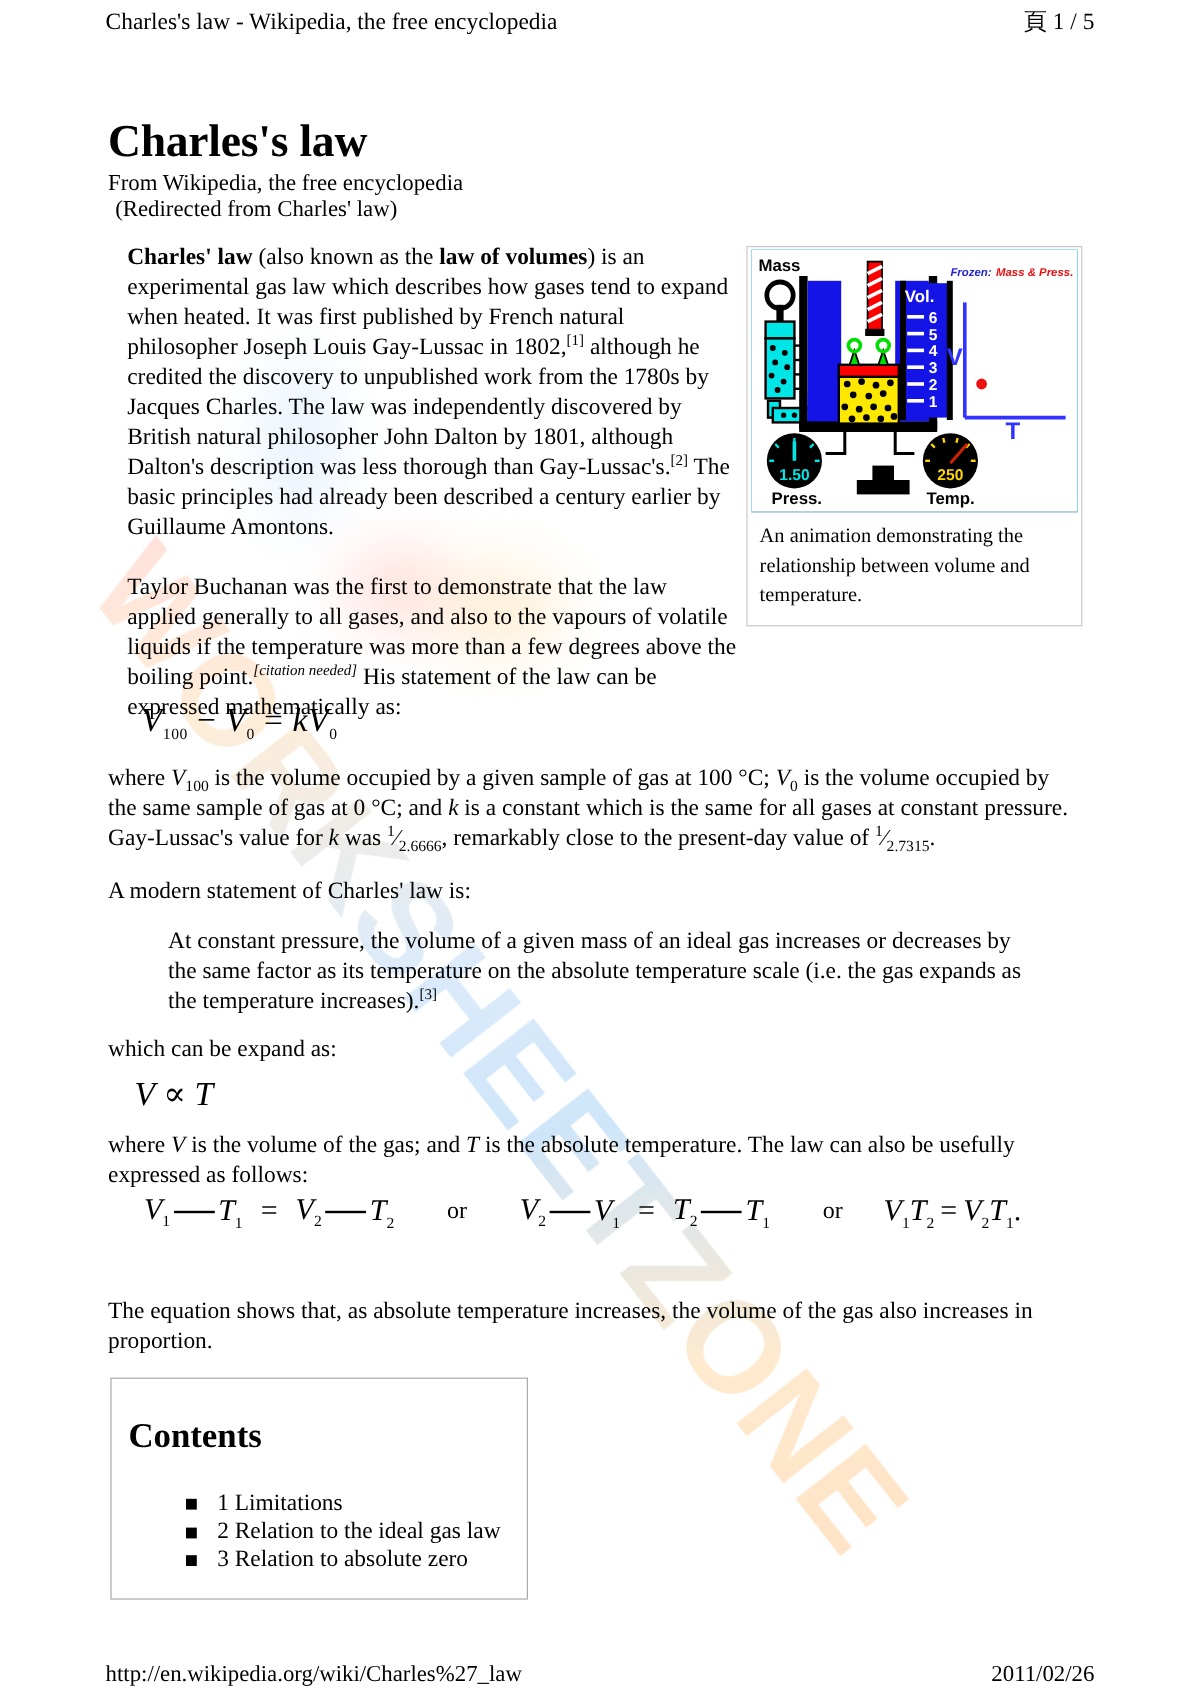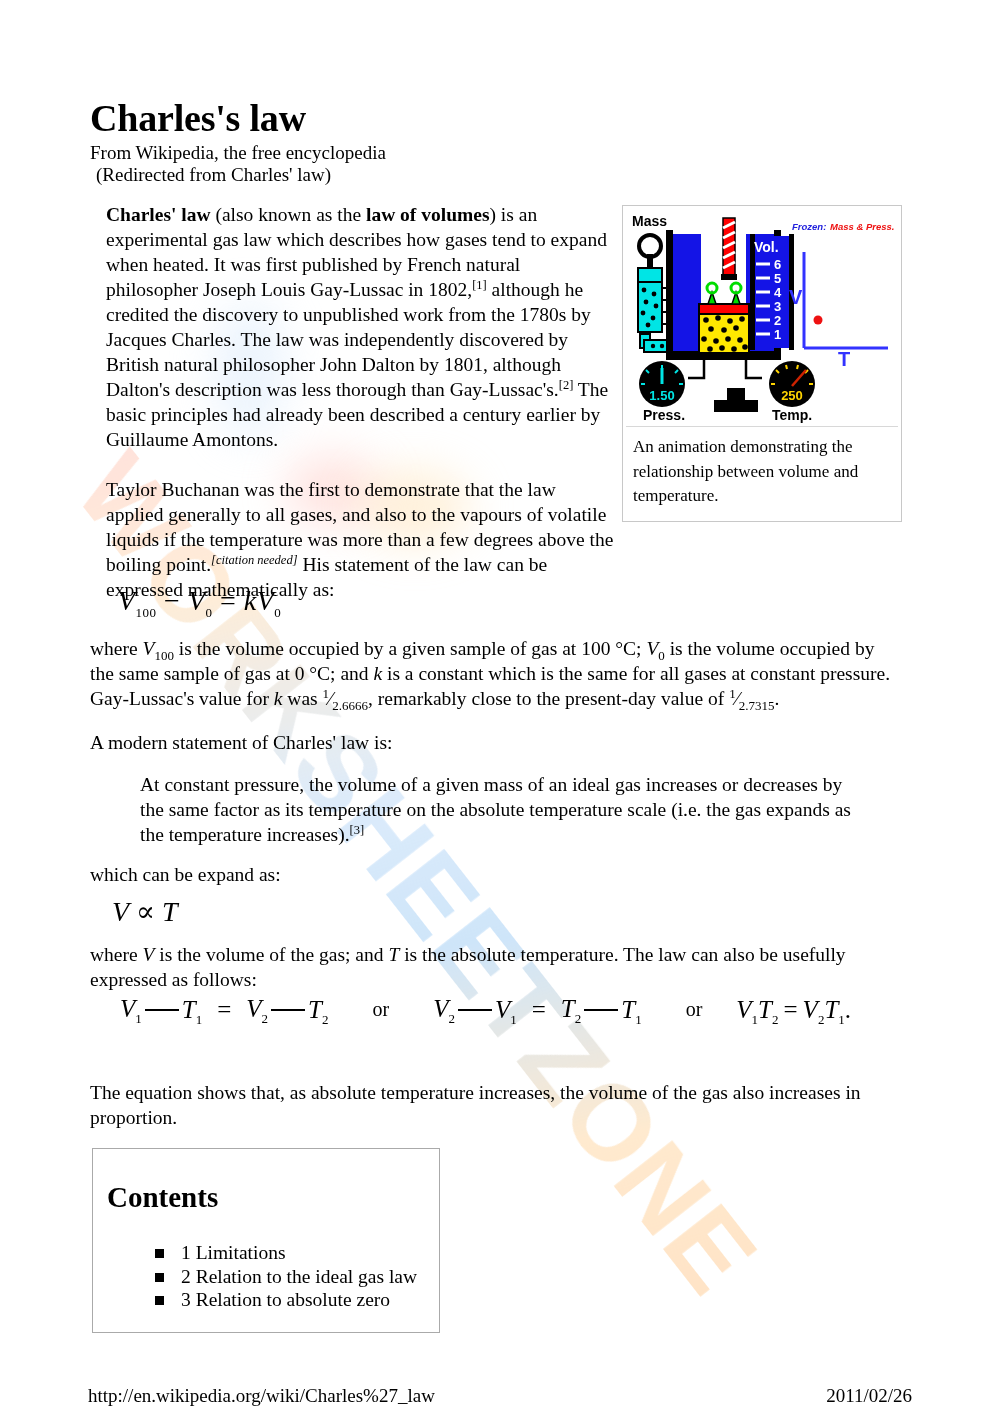--- a/index.html
+++ b/index.html
@@ -136,20 +136,24 @@
 
 <div class="page">
 
   <div class="watermark">
     <div class="wm-blob wm-b1"></div>
     <div class="wm-blob wm-b2"></div>
     <div class="wm-blob wm-b3"></div>
     <div class="wm-text">WORKSHEETZONE</div>
   </div>
 
+  <div class="run-head">
+    <span>Charles's law - Wikipedia, the free encyclopedia</span>
+    <span>頁 1 / 5</span>
+  </div>
 
   <div class="content">
 
     <h1 class="title">Charles's law</h1>
     <div class="subline">From Wikipedia, the free encyclopedia</div>
     <div class="subline2">(Redirected from Charles' law)</div>
 
     <div class="col-left">
       <p><b>Charles' law</b><span> (also known as the </span><b>law of volumes</b><span>) is an experimental gas law which describes how gases tend to expand when heated. It was first published by French natural philosopher Joseph Louis Gay-Lussac in 1802,</span><sup class="ref">[1]</sup><span> although he credited the discovery to unpublished work from the 1780s by Jacques Charles. The law was independently discovered by British natural philosopher John Dalton by 1801, although Dalton's description was less thorough than Gay-Lussac's.</span><sup class="ref">[2]</sup><span> The basic principles had already been described a century earlier by Guillaume Amontons.</span></p>
 

